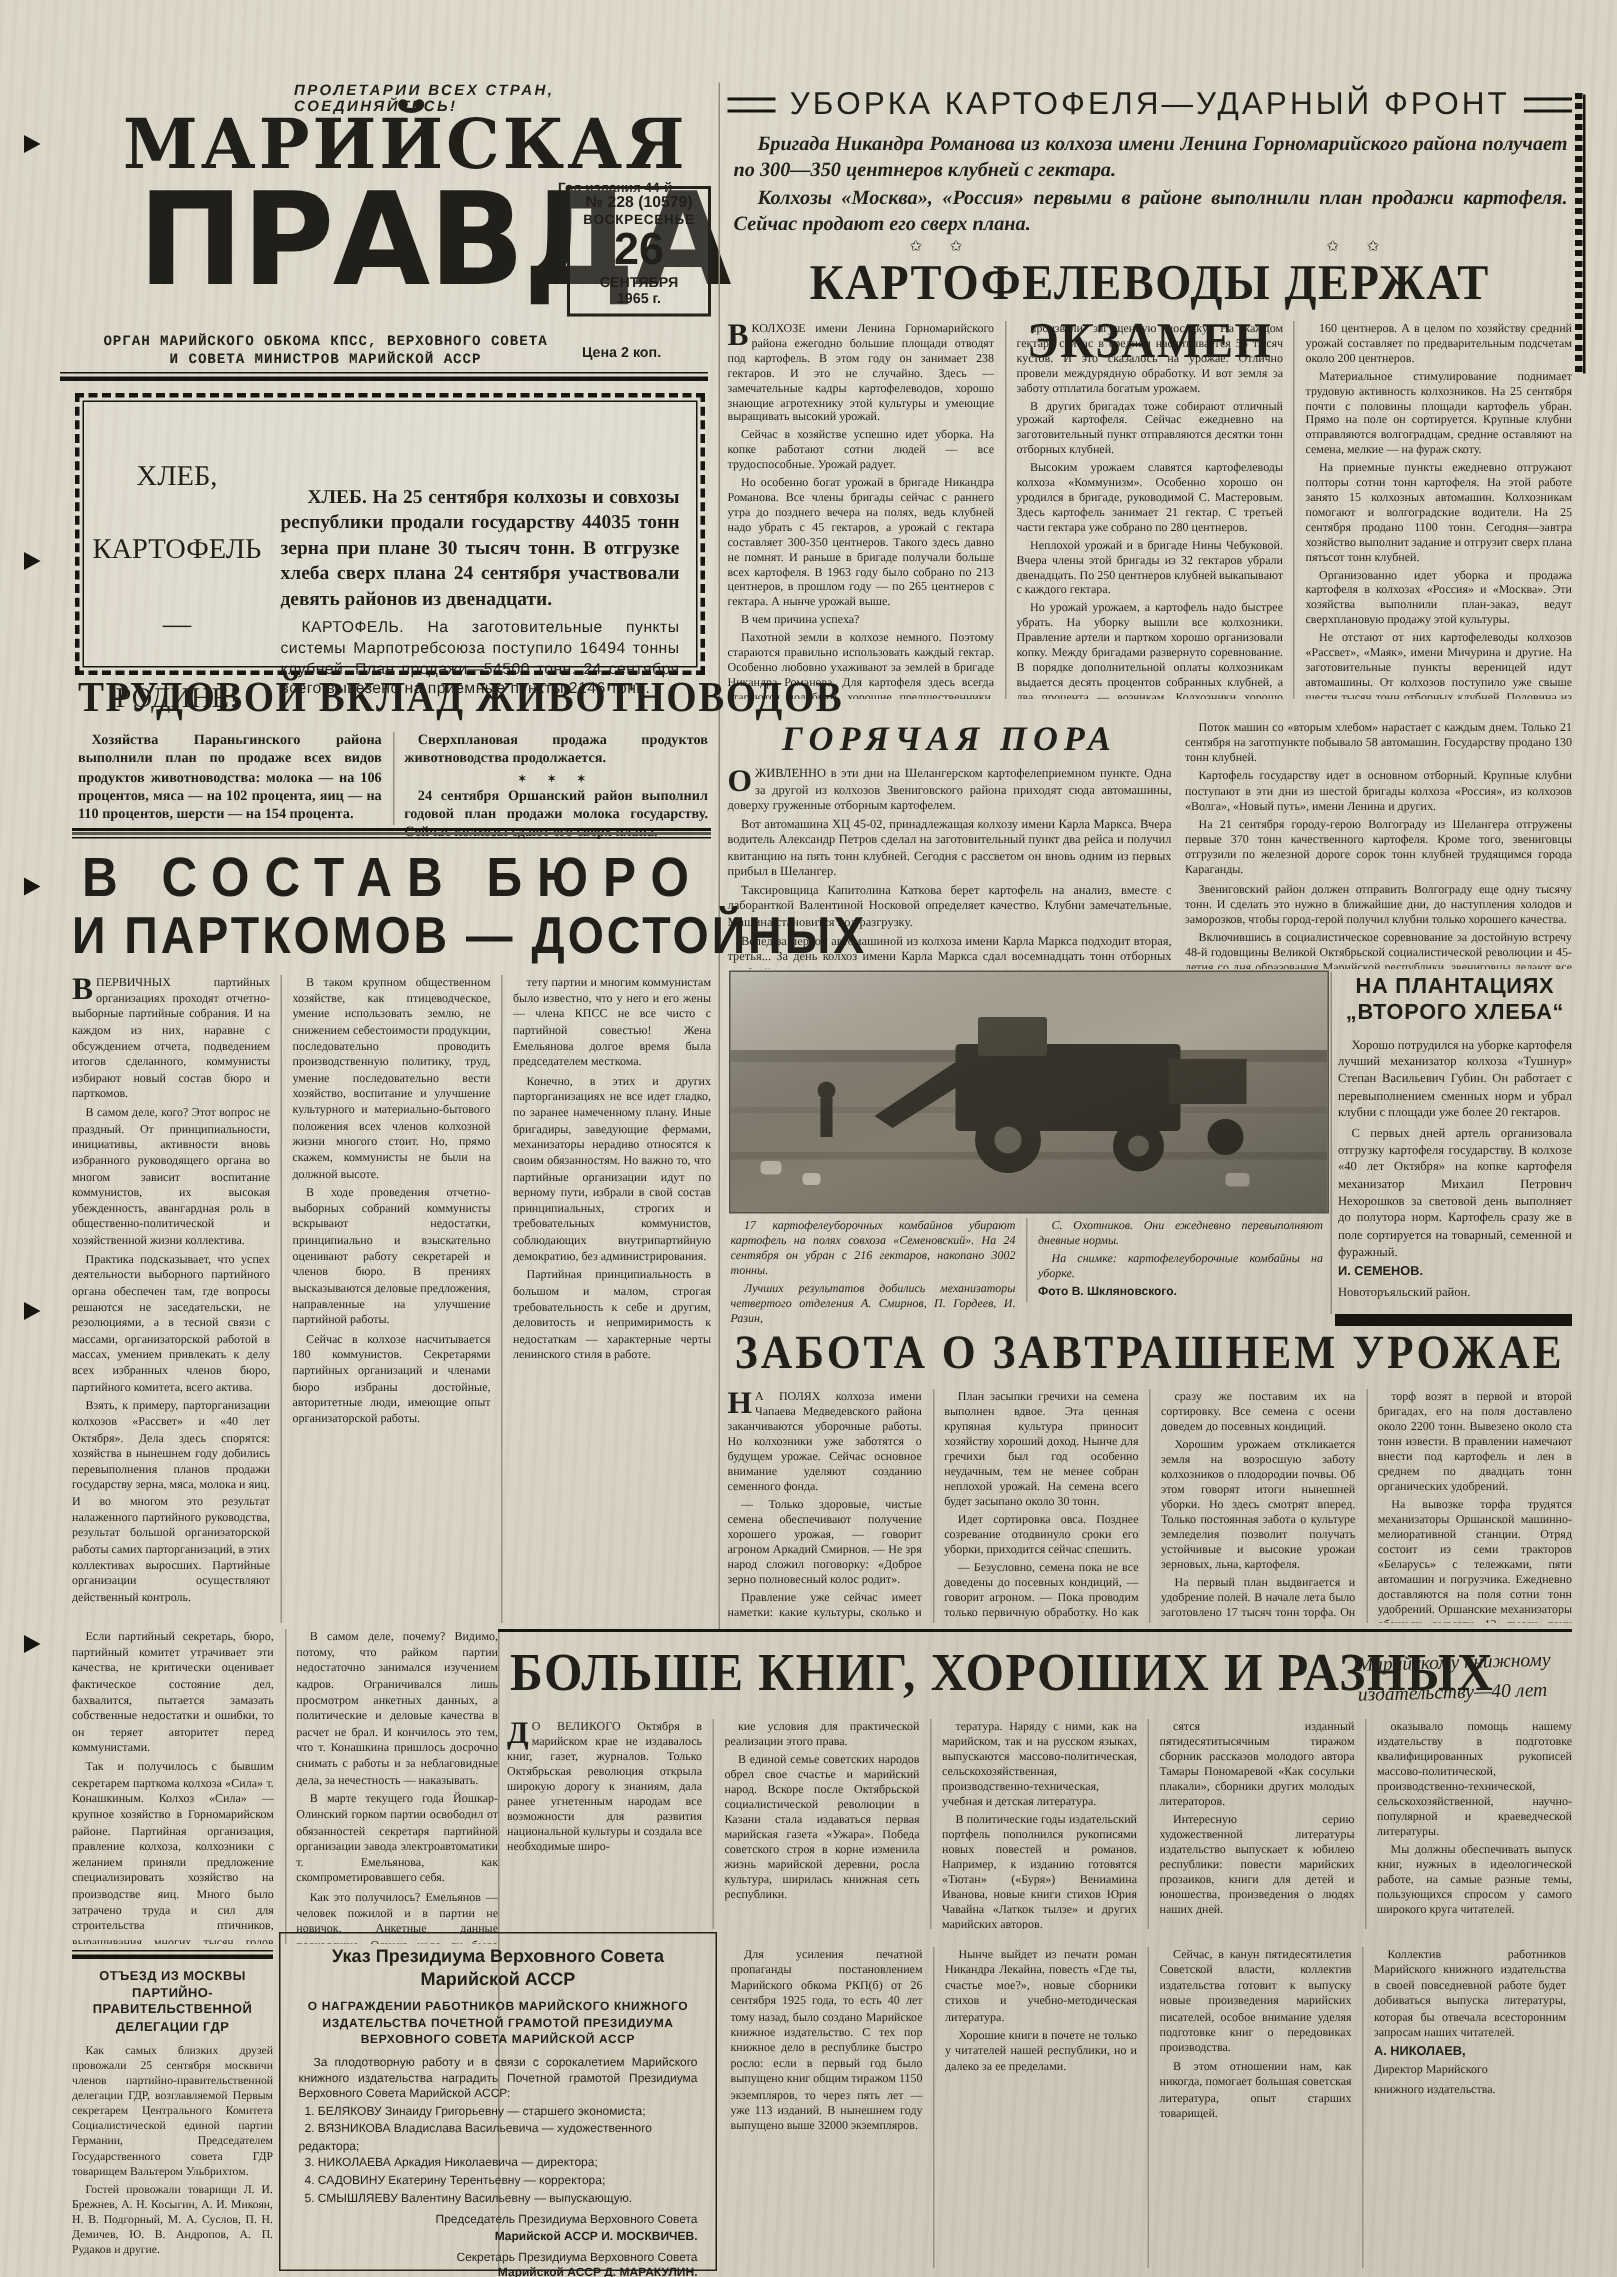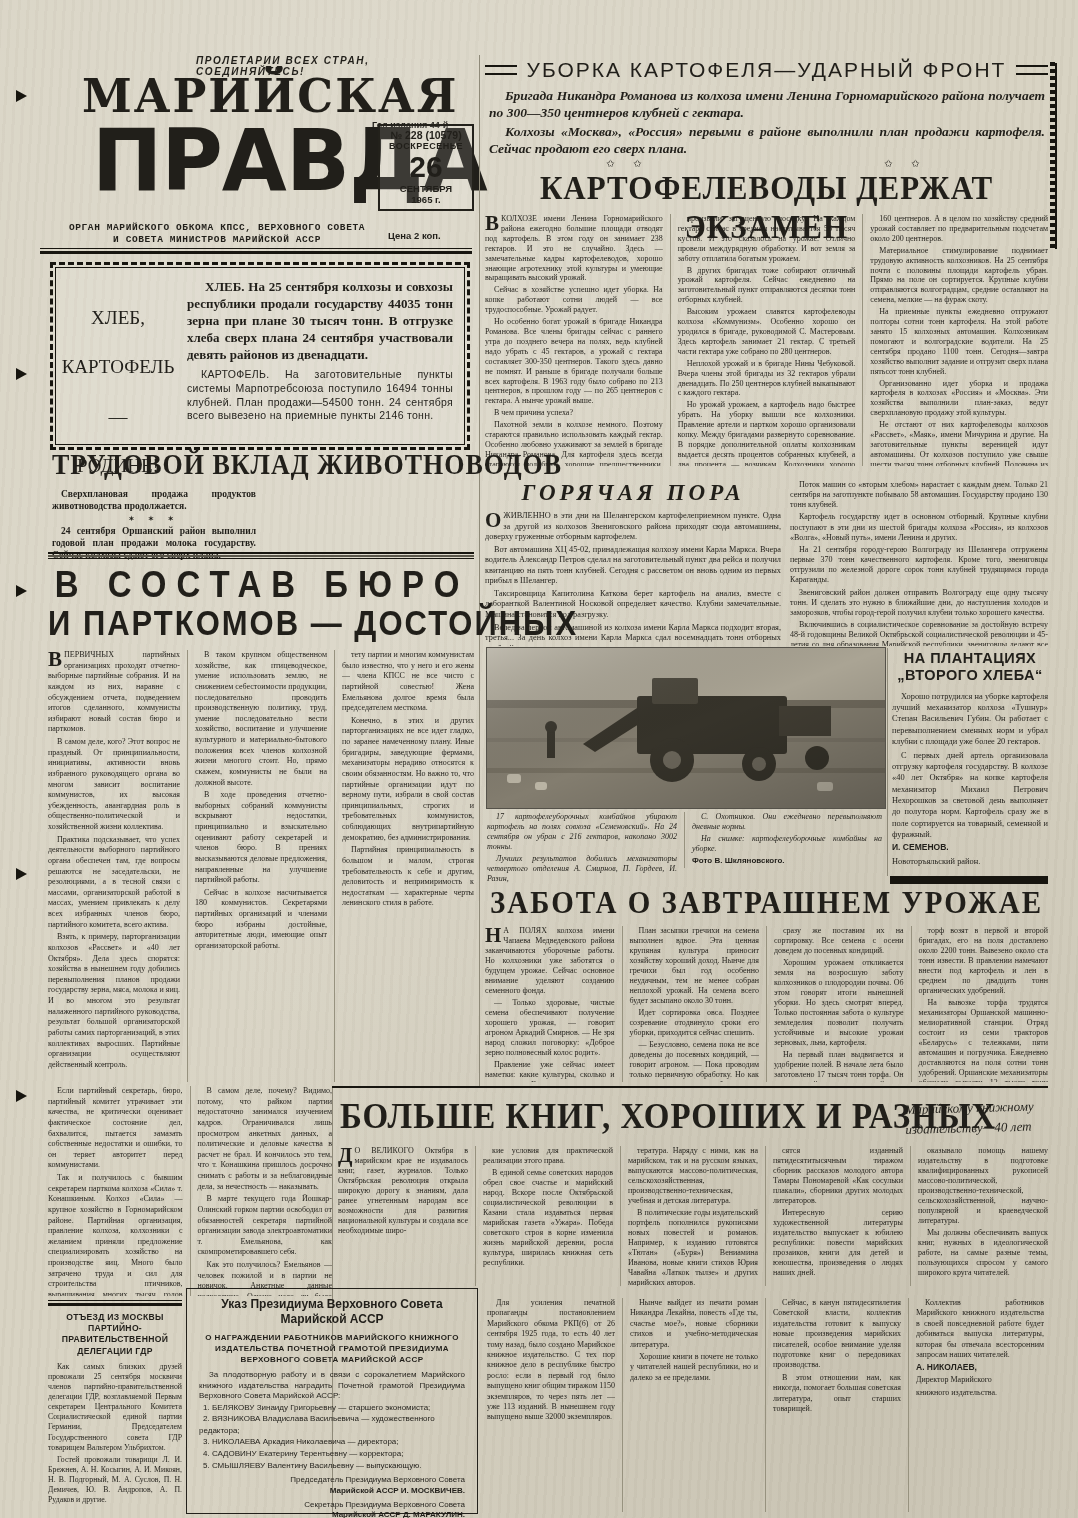--- a/index.html
+++ b/index.html
@@ -43,21 +43,21 @@
   .colflow .c:first-child{border-left:none;padding-left:0;margin-left:0;}
   #exam-b{left:485px;top:214px;width:563px;height:252px;font-size:8px;line-height:1.24;overflow:hidden;}
   #exam-b .c{width:181px;}
   .byline{text-align:right;font-weight:bold;text-indent:0;font-family:"Liberation Sans",sans-serif;font-size:8.5px;}
   .dc > div > p:first-child{text-indent:0;}
   .dc > div > p:first-child::first-letter{float:left;font-size:21px;line-height:.85;font-weight:bold;padding:1px 2px 0 0;}
   
   #bread{left:50px;top:262px;width:414px;height:182px;border:3px dashed #17150f;outline:1px solid #17150f;outline-offset:-6px;display:flex;background:rgba(255,255,255,.10);}
   #bread .lbl{width:130px;text-align:center;font-size:19px;line-height:2.6;padding-top:28px;font-family:"Liberation Serif",serif;}
   #bread .txt{flex:1;padding:14px 14px 8px 4px;}
-  #bread .p1{font-size:13px;font-weight:bold;line-height:1.3;text-indent:18px;text-align:justify;}
+  #bread .p1{font-size:13px;font-weight:bold;line-height:1.3;text-indent:18px;text-align:justify;margin-top:44px;}
   #bread .p2{font-size:10.5px;font-family:"Liberation Sans",sans-serif;line-height:1.3;text-indent:14px;text-align:justify;margin-top:5px;letter-spacing:.3px;}
   
   #live-h{left:52px;top:450px;width:420px;font-family:"Liberation Serif",serif;font-weight:bold;font-size:26px;letter-spacing:1px;transform:scaleY(1.1);white-space:nowrap;}
   #live-b{left:52px;top:488px;width:420px;height:62px;font-size:9.5px;font-weight:bold;line-height:1.3;}
   #live-b .c{width:204px;}
   #live-b .mini{text-align:center;letter-spacing:6px;text-indent:0;font-size:7px;margin:1px 0;}
   #rule-live{left:48px;top:552px;width:426px;height:7px;background:linear-gradient(#17150f 0 2px,transparent 2px 3px,#5a564a 3px 5px,transparent 5px 6px,#17150f 6px 7px);}
   
   #bur-h1{left:48px;top:566px;width:428px;text-align:center;font-family:"Liberation Sans",sans-serif;font-weight:800;font-size:33px;letter-spacing:10px;transform:scaleY(1.12);white-space:nowrap;}
   #bur-h2{left:48px;top:606px;width:428px;text-align:center;font-family:"Liberation Sans",sans-serif;font-weight:800;font-size:31px;letter-spacing:2px;transform:scaleY(1.12);white-space:nowrap;}
@@ -192,20 +192,25 @@
       <div>РОДИНЕ!</div>
     </div>
     <div class="txt">
       <p class="p1">ХЛЕБ. На 25 сентября колхозы и совхозы республики продали государству 44035 тонн зерна при плане 30 тысяч тонн. В отгрузке хлеба сверх плана 24 сентября участвовали девять районов из двенадцати.</p>
       <p class="p2">КАРТОФЕЛЬ. На заготовительные пункты системы Марпотребсоюза поступило 16494 тонны клубней. План продажи—54500 тонн. 24 сентября всего вывезено на приемные пункты 2146 тонн.</p>
     </div>
   </div>
 
   <div class="abs" id="live-h">ТРУДОВОЙ ВКЛАД ЖИВОТНОВОДОВ</div>
   <div class="abs just colflow" id="live-b">
+    <div class="c">
+        <div>
+          <p>Хозяйства Параньгинского района выполнили план по продаже всех видов продуктов животноводства: молока — на 106 процентов, мяса — на 102 процента, яиц — на 110 процентов, шерсти — на 154 процента.</p>
+        </div>
+      </div>
     <div class="c">
       <p>Сверхплановая продажа продуктов животноводства продолжается.</p>
       <p class="mini">✶ ✶ ✶</p>
       <p>24 сентября Оршанский район выполнил годовой план продажи молока государству. Сейчас колхозы сдают его сверх плана.</p>
     </div>
   </div>
   <div class="abs" id="rule-live"></div>
 
   <div class="abs" id="bur-h1">В СОСТАВ БЮРО</div>
   <div class="abs" id="bur-h2">И ПАРТКОМОВ — ДОСТОЙНЫХ</div>

